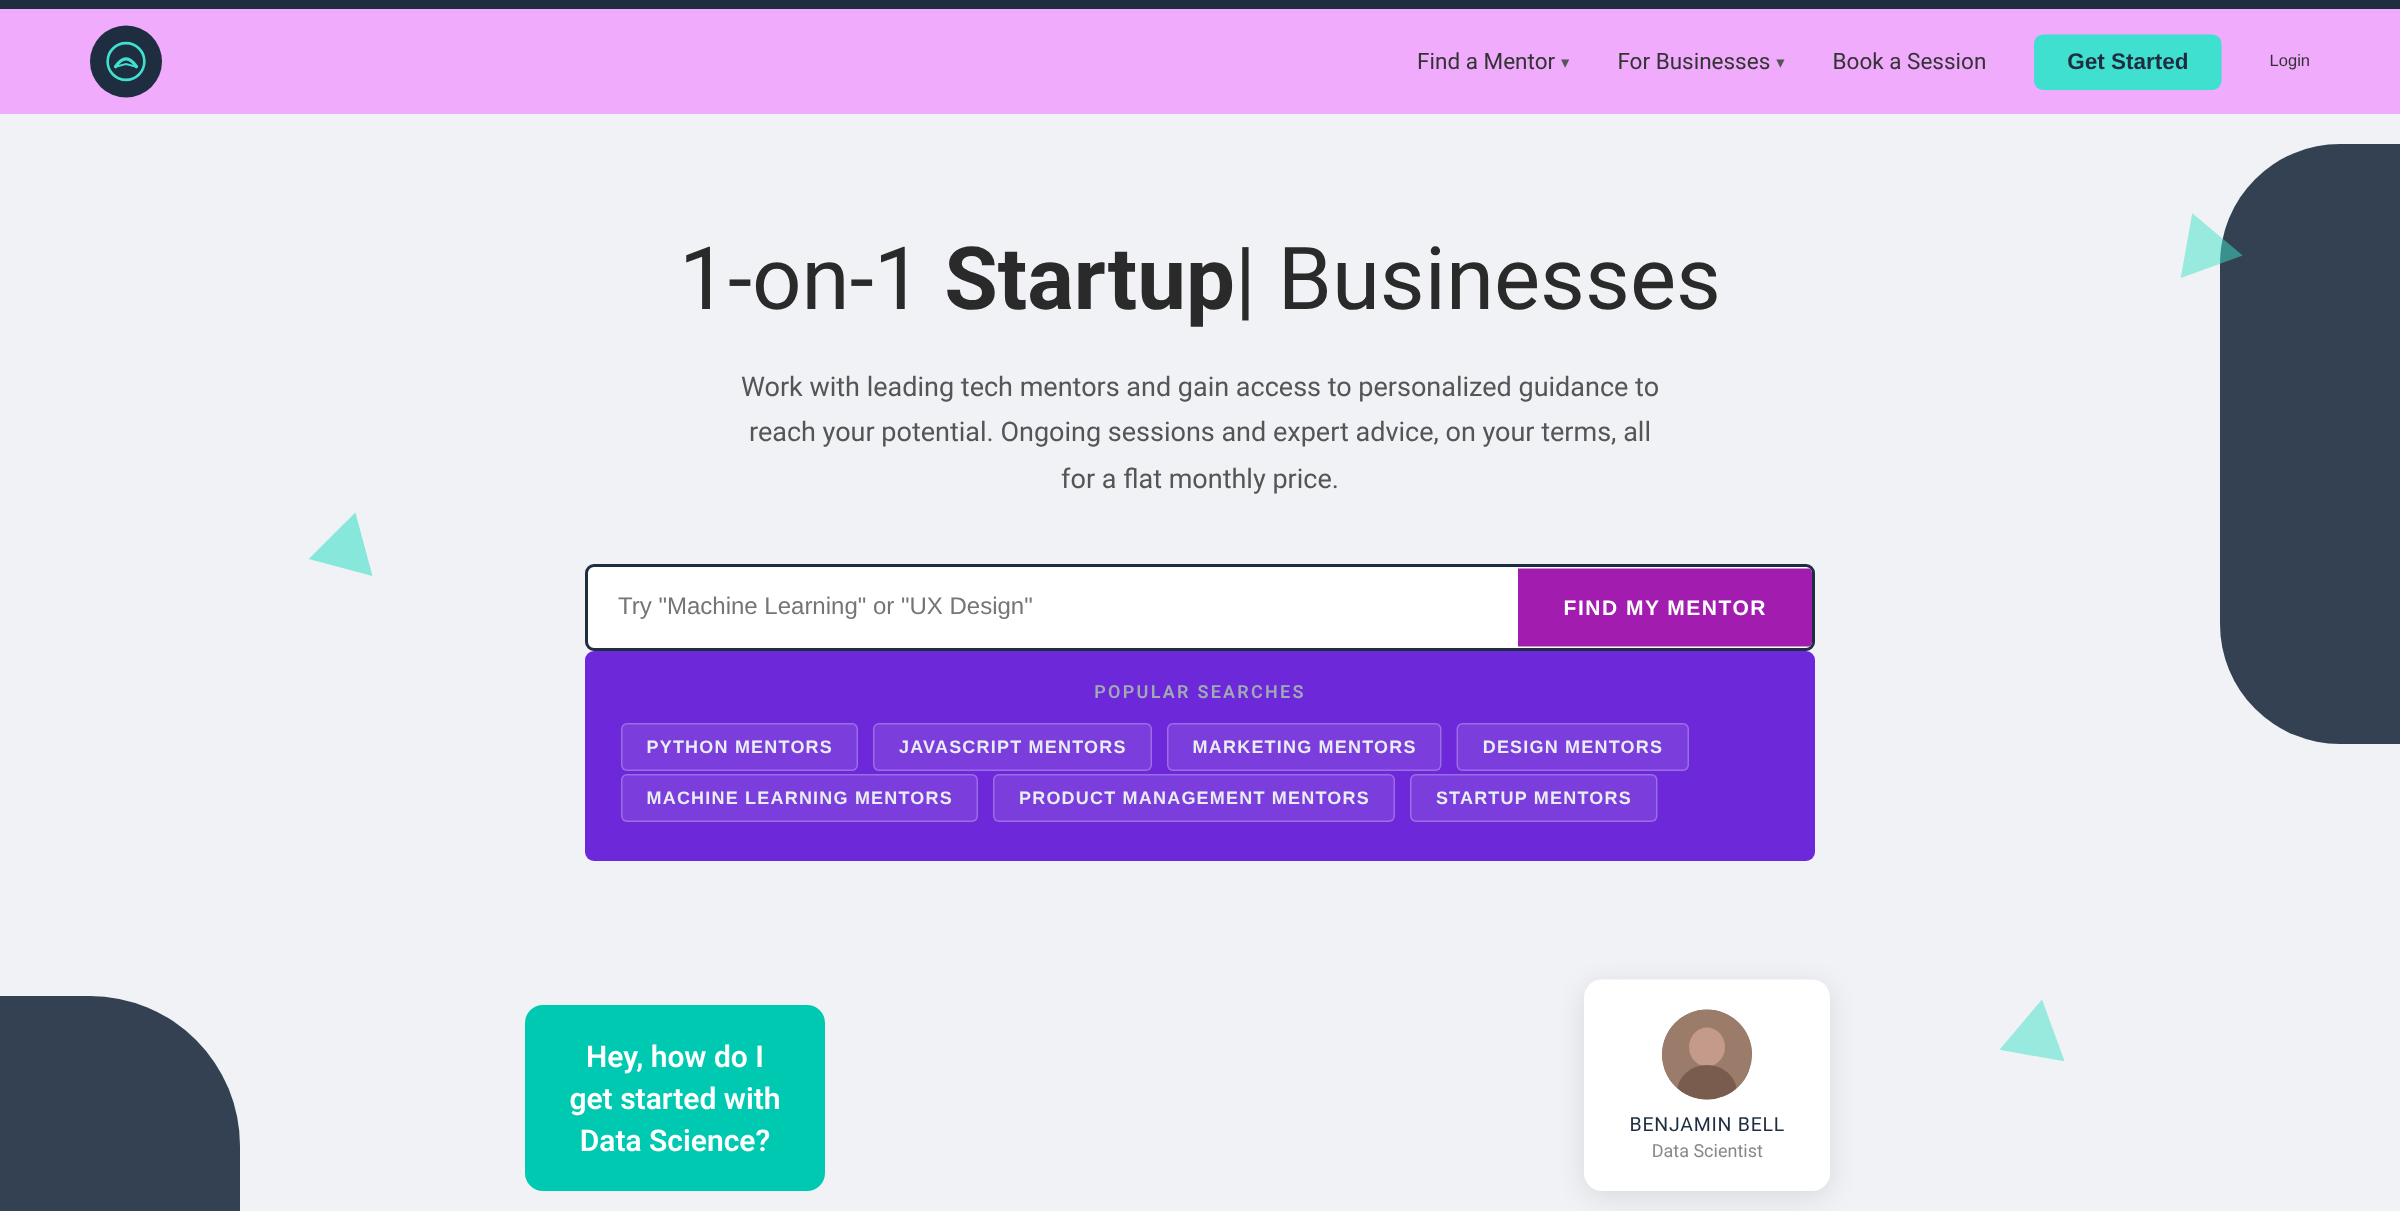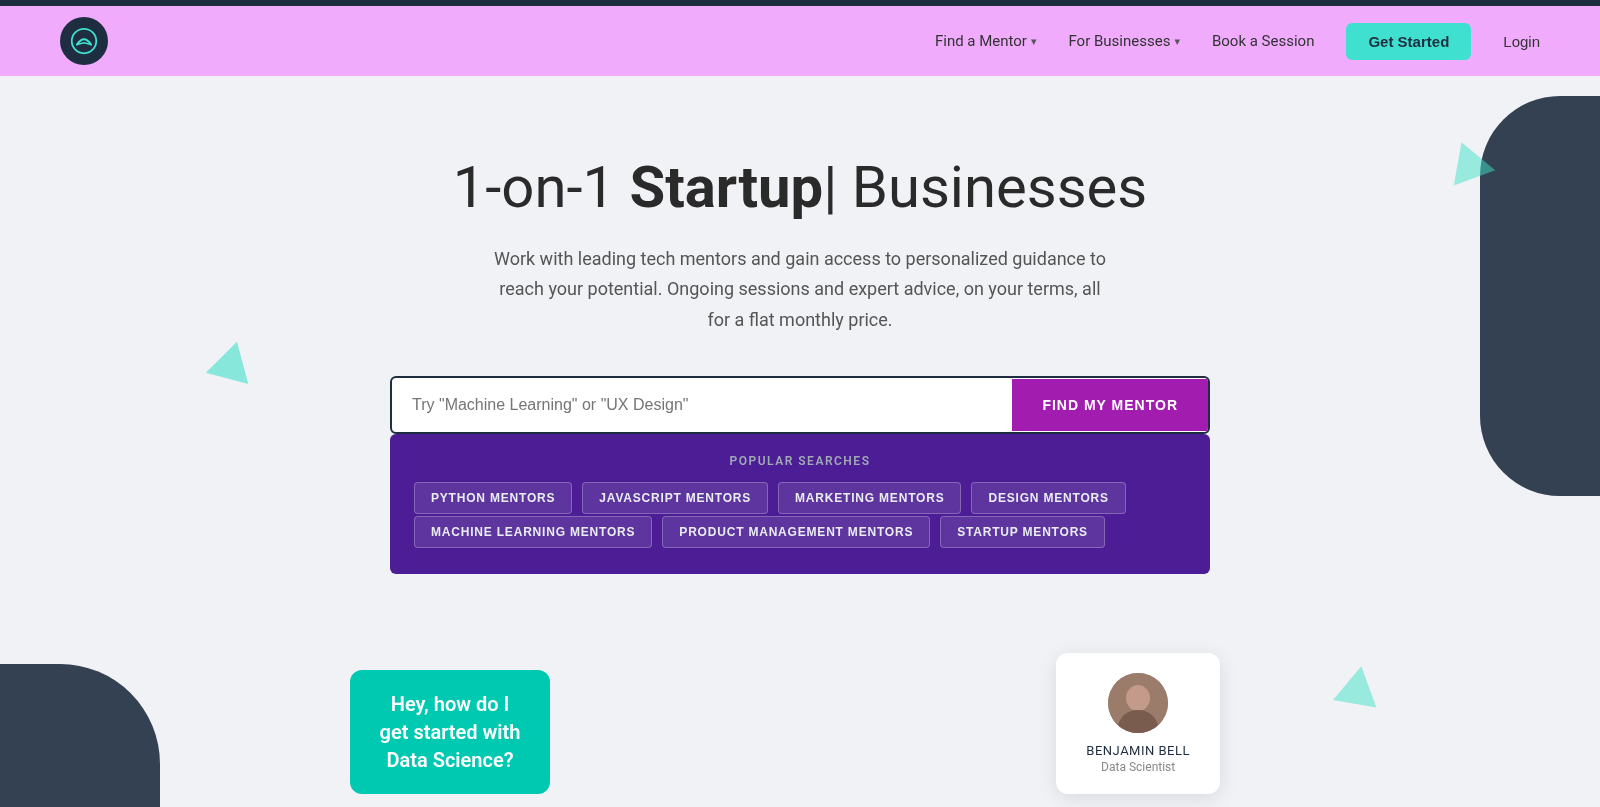--- a/index.html
+++ b/index.html
@@ -82,21 +82,21 @@
       color: #1e2d40;
       border: none;
       padding: 10px 22px;
       border-radius: 6px;
       font-size: 15px;
       font-weight: 600;
       cursor: pointer;
     }
 
     .btn-login {
-      font-size: 15px;
+      font-size: 11px;
       color: #333;
       background: none;
       border: none;
       cursor: pointer;
       font-weight: 400;
     }
 
     
     .hero {
       position: relative;
@@ -185,21 +185,21 @@
       font-weight: 700;
       letter-spacing: 1px;
       cursor: pointer;
       white-space: nowrap;
     }
 
     
     .popular-searches {
       max-width: 820px;
       margin: 0 auto;
-      background-color: #4c1d95;
+      background-color: #6d28d9;
       border-radius: 6px;
       padding: 20px 24px 24px;
       margin-top: 0;
     }
 
     .popular-label {
       font-size: 12px;
       color: #a0aab4;
       letter-spacing: 1.5px;
       font-weight: 600;

